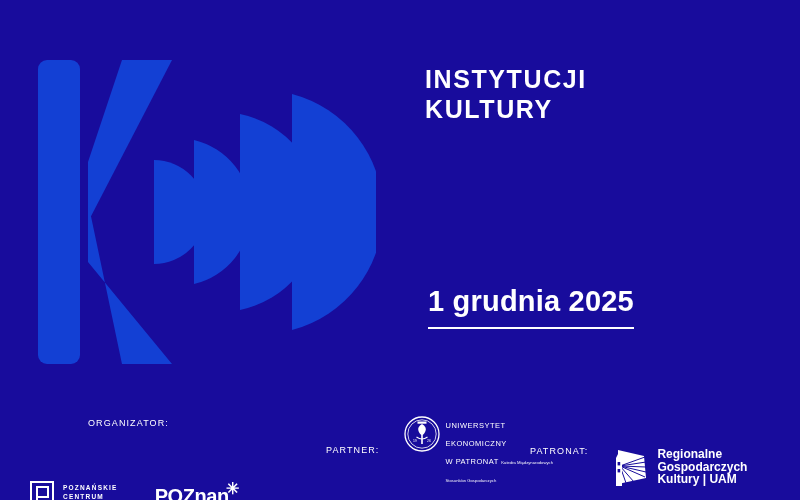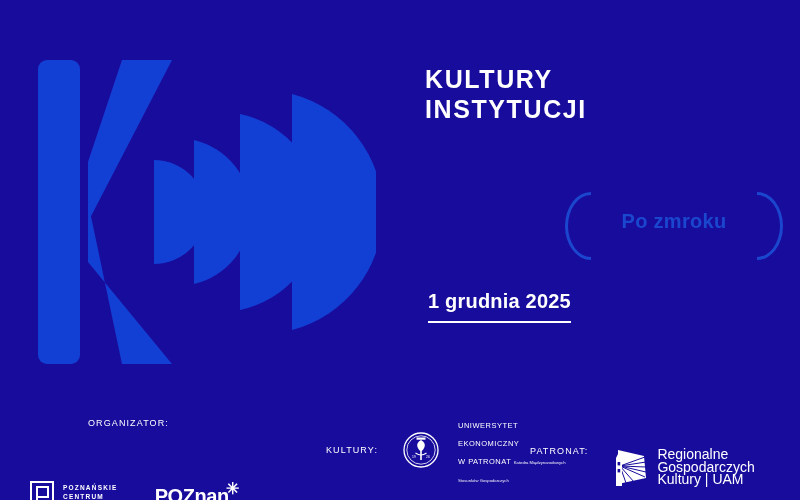--- a/index.html
+++ b/index.html
@@ -40,24 +40,24 @@
   .badge .brk.r{right:0;border-left:none;border-top-left-radius:0;border-bottom-left-radius:0;}
   .badge .btxt{
     position:absolute;left:0;right:0;top:18px;text-align:center;
     color:#1B47CF;font-size:20px;font-weight:700;letter-spacing:.3px;
   }
 
   
   .datebox{position:absolute;left:428px;top:283px;width:340px;}
   .datebox .dl{
     display:inline-block;
-    color:#ffffff;font-size:20px;font-weight:700;letter-spacing:.2px;
+    color:#ffffff;font-size:29px;font-weight:700;letter-spacing:.2px;
     line-height:36px;
     border-bottom:2px solid #ffffff;
-    padding-bottom:2px;
+    padding-bottom:8px;
     white-space:nowrap;
   }
   .datebox .row{margin-bottom:8px;}
 
   
   .footer{position:absolute;left:0;right:0;bottom:0;height:110px;}
   .fgroup{position:absolute;display:flex;align-items:center;}
   .flabel{
     color:#ffffff;font-size:9px;font-weight:400;letter-spacing:1.1px;
     white-space:nowrap;
@@ -68,28 +68,28 @@
   .pcd{display:flex;align-items:center;gap:7px;}
   .pcd .pcd-txt{
     color:#fff;font-size:6.5px;font-weight:700;letter-spacing:1.2px;line-height:9px;
     white-space:nowrap;
   }
   
   .poznan{position:relative;color:#fff;font-size:20px;font-weight:700;letter-spacing:-.4px;}
   .poznan .star{position:absolute;right:-10px;top:-4px;font-size:16px;line-height:1;}
 
   
-  .uep{display:flex;align-items:center;gap:18px;}
+  .uep{display:flex;gap:4px;}
   .uep .uep-txt{color:#fff;}
   .uep .uep-main{font-size:7.5px;font-weight:400;letter-spacing:.5px;line-height:10px;white-space:nowrap;}
   .uep .uep-sub{font-size:4.2px;font-weight:400;line-height:5.6px;margin-top:2px;white-space:nowrap;opacity:.95;}
 
   
   .rok{display:flex;align-items:center;gap:7px;}
-  .rok .rok-txt{color:#fff;font-size:14px;font-weight:400;line-height:12.5px;white-space:nowrap;}
+  .rok .rok-txt{color:#fff;font-size:12px;font-weight:700;line-height:12.5px;white-space:nowrap;}
 
   
   .fem{position:relative;width:52px;height:52px;}
   .fem svg{position:absolute;inset:0;}
   .fem .fem-lines{
     position:absolute;left:6px;top:5px;
     color:#180C9C;font-size:7.4px;font-weight:700;letter-spacing:1.1px;line-height:9.4px;
   }
 </style>
 </head>
@@ -110,29 +110,24 @@
 
       <path d="M168 88 A 74 74 0 0 1 168 232 Z" fill="#1340D4"></path>
 
       <path d="M214 62 A 100 100 0 0 1 214 258 Z" fill="#1340D4"></path>
 
       <path d="M266 42 A 122 122 0 0 1 266 278 Z" fill="#1340D4"></path>
     </svg>
   </div>
 
   <div class="headline">
+    <div class="ln">INSTYTUCJI</div>
     <div class="ln">KULTURY</div>
-    <div class="ln">INSTYTUCJI</div>
-  </div>
-
-  <div class="badge">
-    <span class="brk l"></span>
-    <span class="brk r"></span>
-    <div class="btxt">Po zmroku</div>
-  </div>
+  </div>
+
 
   <div class="datebox">
     <div class="row"><span class="dl">1 grudnia 2025</span></div>
   </div>
 
   <div class="footer">
 
     <div class="fgroup" style="left:28px;top:28px;gap:20px;flex-direction:column;">
       <span class="flabel">ORGANIZATOR:</span>
       <span class="logo-slot" style="gap:34px;">
@@ -150,21 +145,21 @@
           </span>
         </span>
 
         <span class="poznan">
           <span>POZnan</span><span class="star">✳</span>
         </span>
       </span>
     </div>
 
     <div class="fgroup" style="left:326px;top:24px;gap:24px;">
-      <span class="flabel">KULTURY:</span>
+      <span class="flabel">PARTNER:</span>
       <span class="uep">
         <svg width="38" height="40" viewBox="0 0 38 40">
           <circle cx="19" cy="20" r="17" fill="none" stroke="#fff" stroke-width="1.3"></circle>
           <circle cx="19" cy="20" r="14.2" fill="none" stroke="#fff" stroke-width="0.8"></circle>
           <path d="M19 10 q-5 3 -3.5 7 q1.6 4 3.5 4 q1.9 0 3.5 -4 q1.5 -4 -3.5 -7 Z" fill="#fff"></path>
           <rect x="18.2" y="19" width="1.6" height="11" fill="#fff"></rect>
           <path d="M13.5 23 q5.5 4 11 0" fill="none" stroke="#fff" stroke-width="1.2"></path>
           <rect x="14.5" y="7.5" width="9" height="2.2" fill="#fff"></rect>
           <text x="10" y="27.5" font-size="3.4" fill="#fff" font-family="'Liberation Sans',sans-serif">19</text>
           <text x="24" y="27.5" font-size="3.4" fill="#fff" font-family="'Liberation Sans',sans-serif">26</text>

